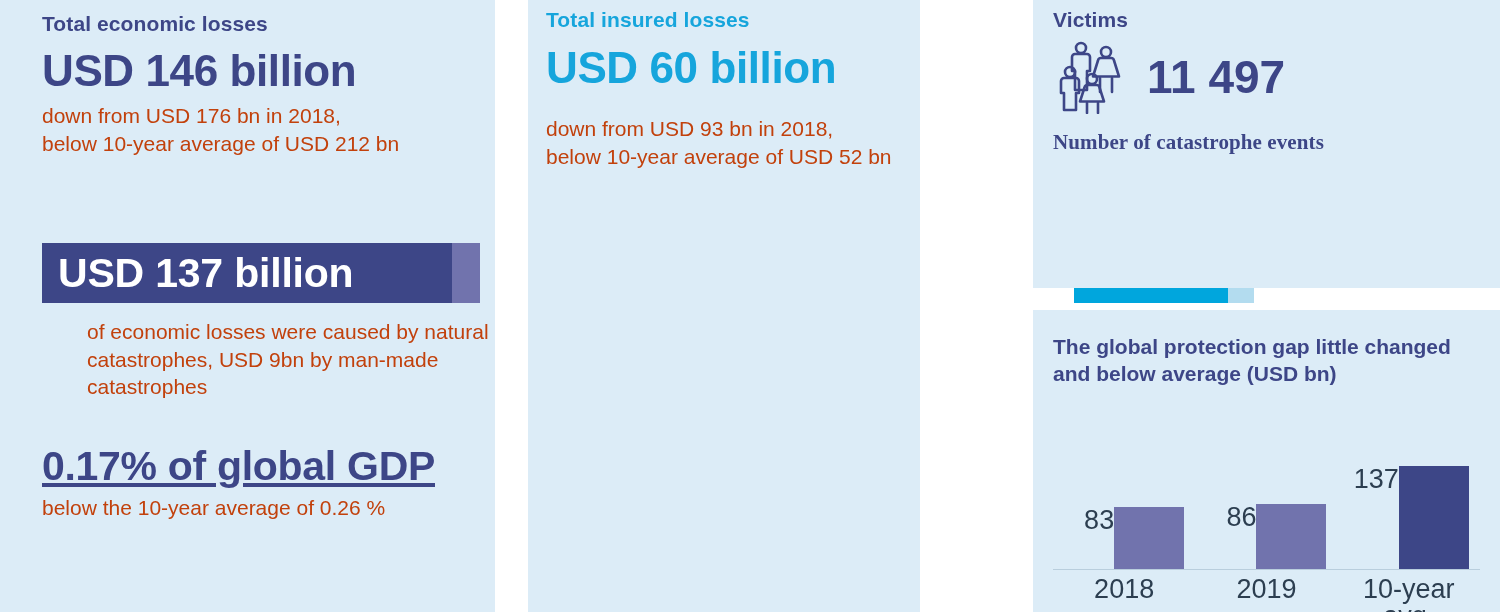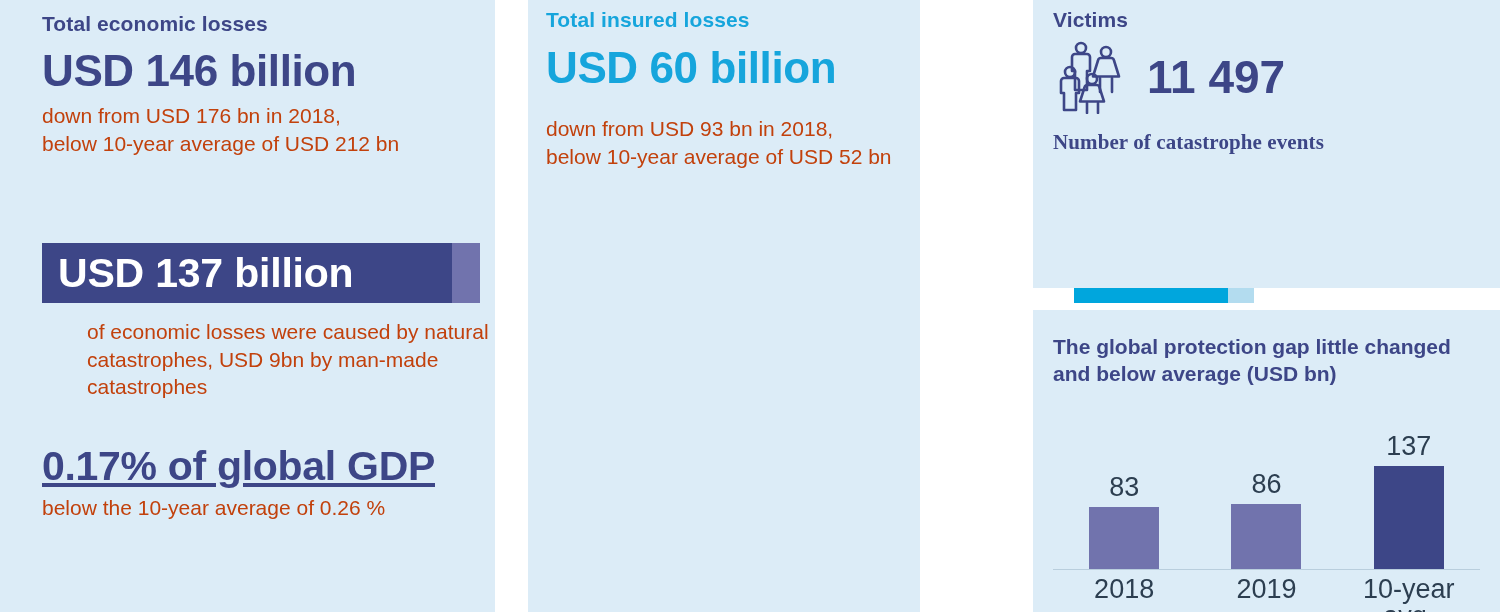--- a/index.html
+++ b/index.html
@@ -167,22 +167,20 @@
   #chart-bars {
     position: absolute;
     left: 0; right: 0; bottom: 1px;
     height: 159px;
     display: flex;
     align-items: flex-end;
     justify-content: space-around;
   }
   .chart-col {
     display: flex;
-    flex-direction: column;
-    align-items: center;
     justify-content: flex-end;
     width: 120px;
   }
   .chart-value {
     font-size: 27px;
     color: #2c3e50;
     margin-bottom: 6px;
     line-height: 1;
   }
   .chart-bar { width: 70px; }

